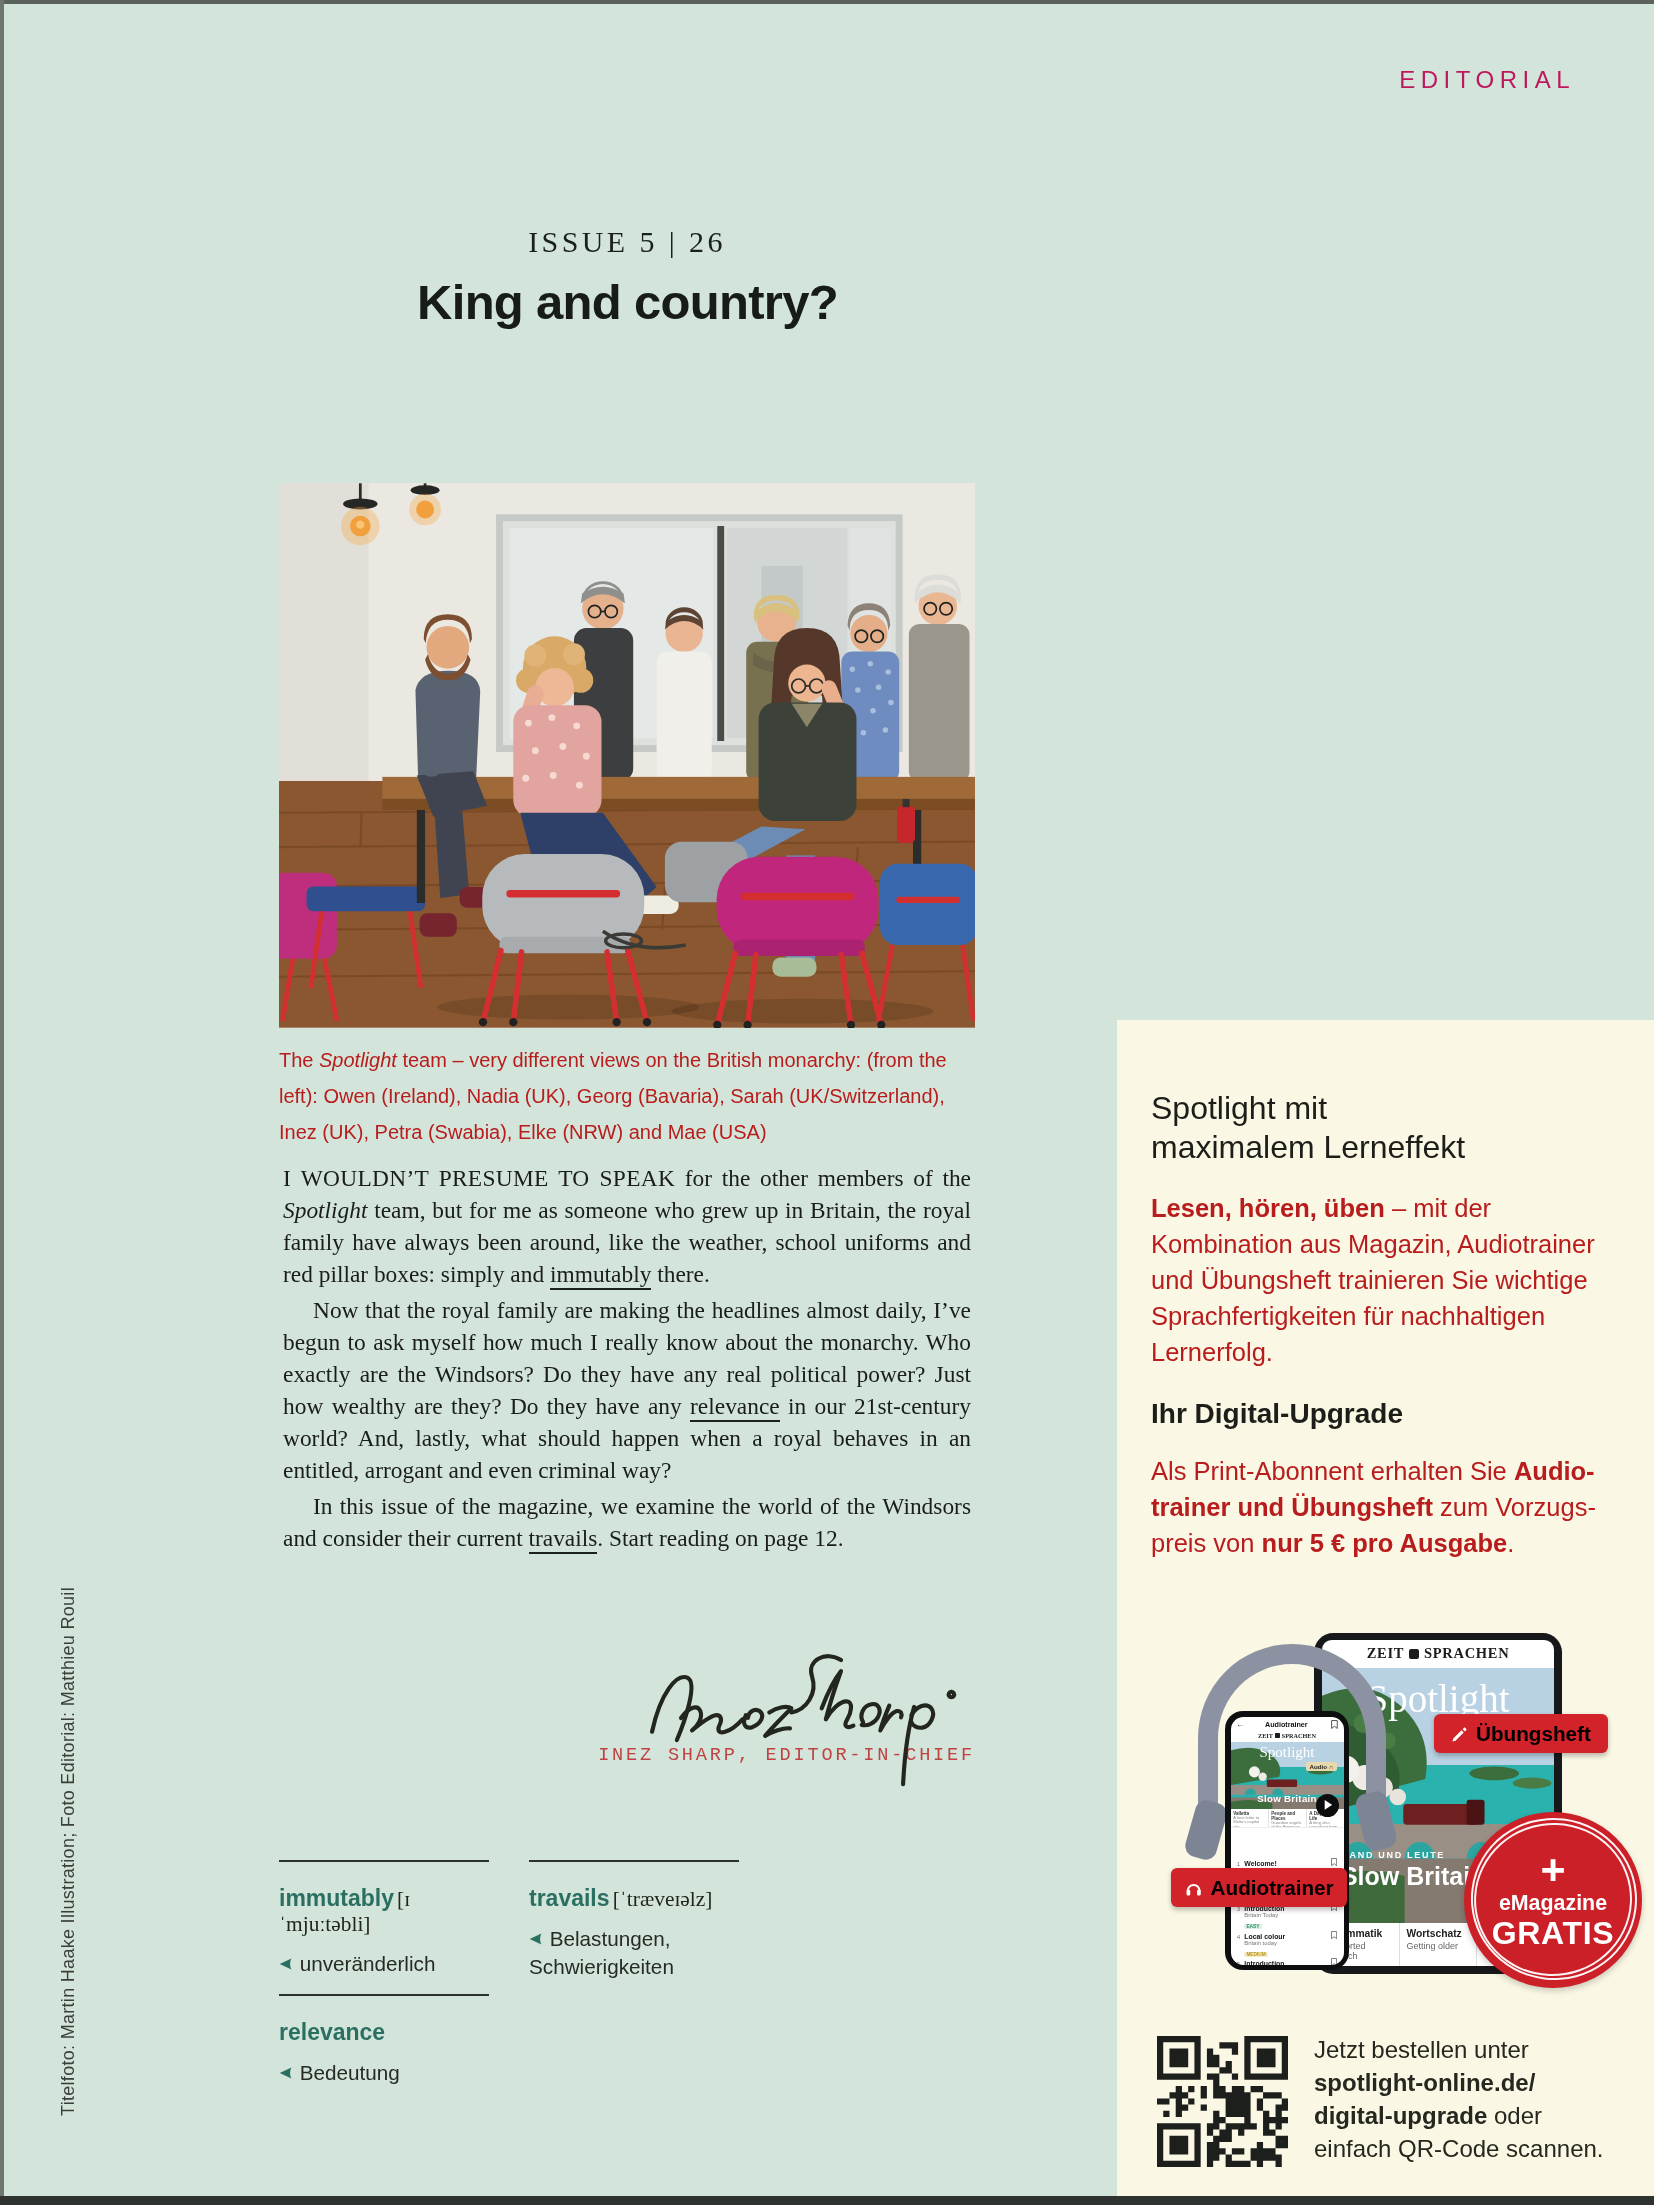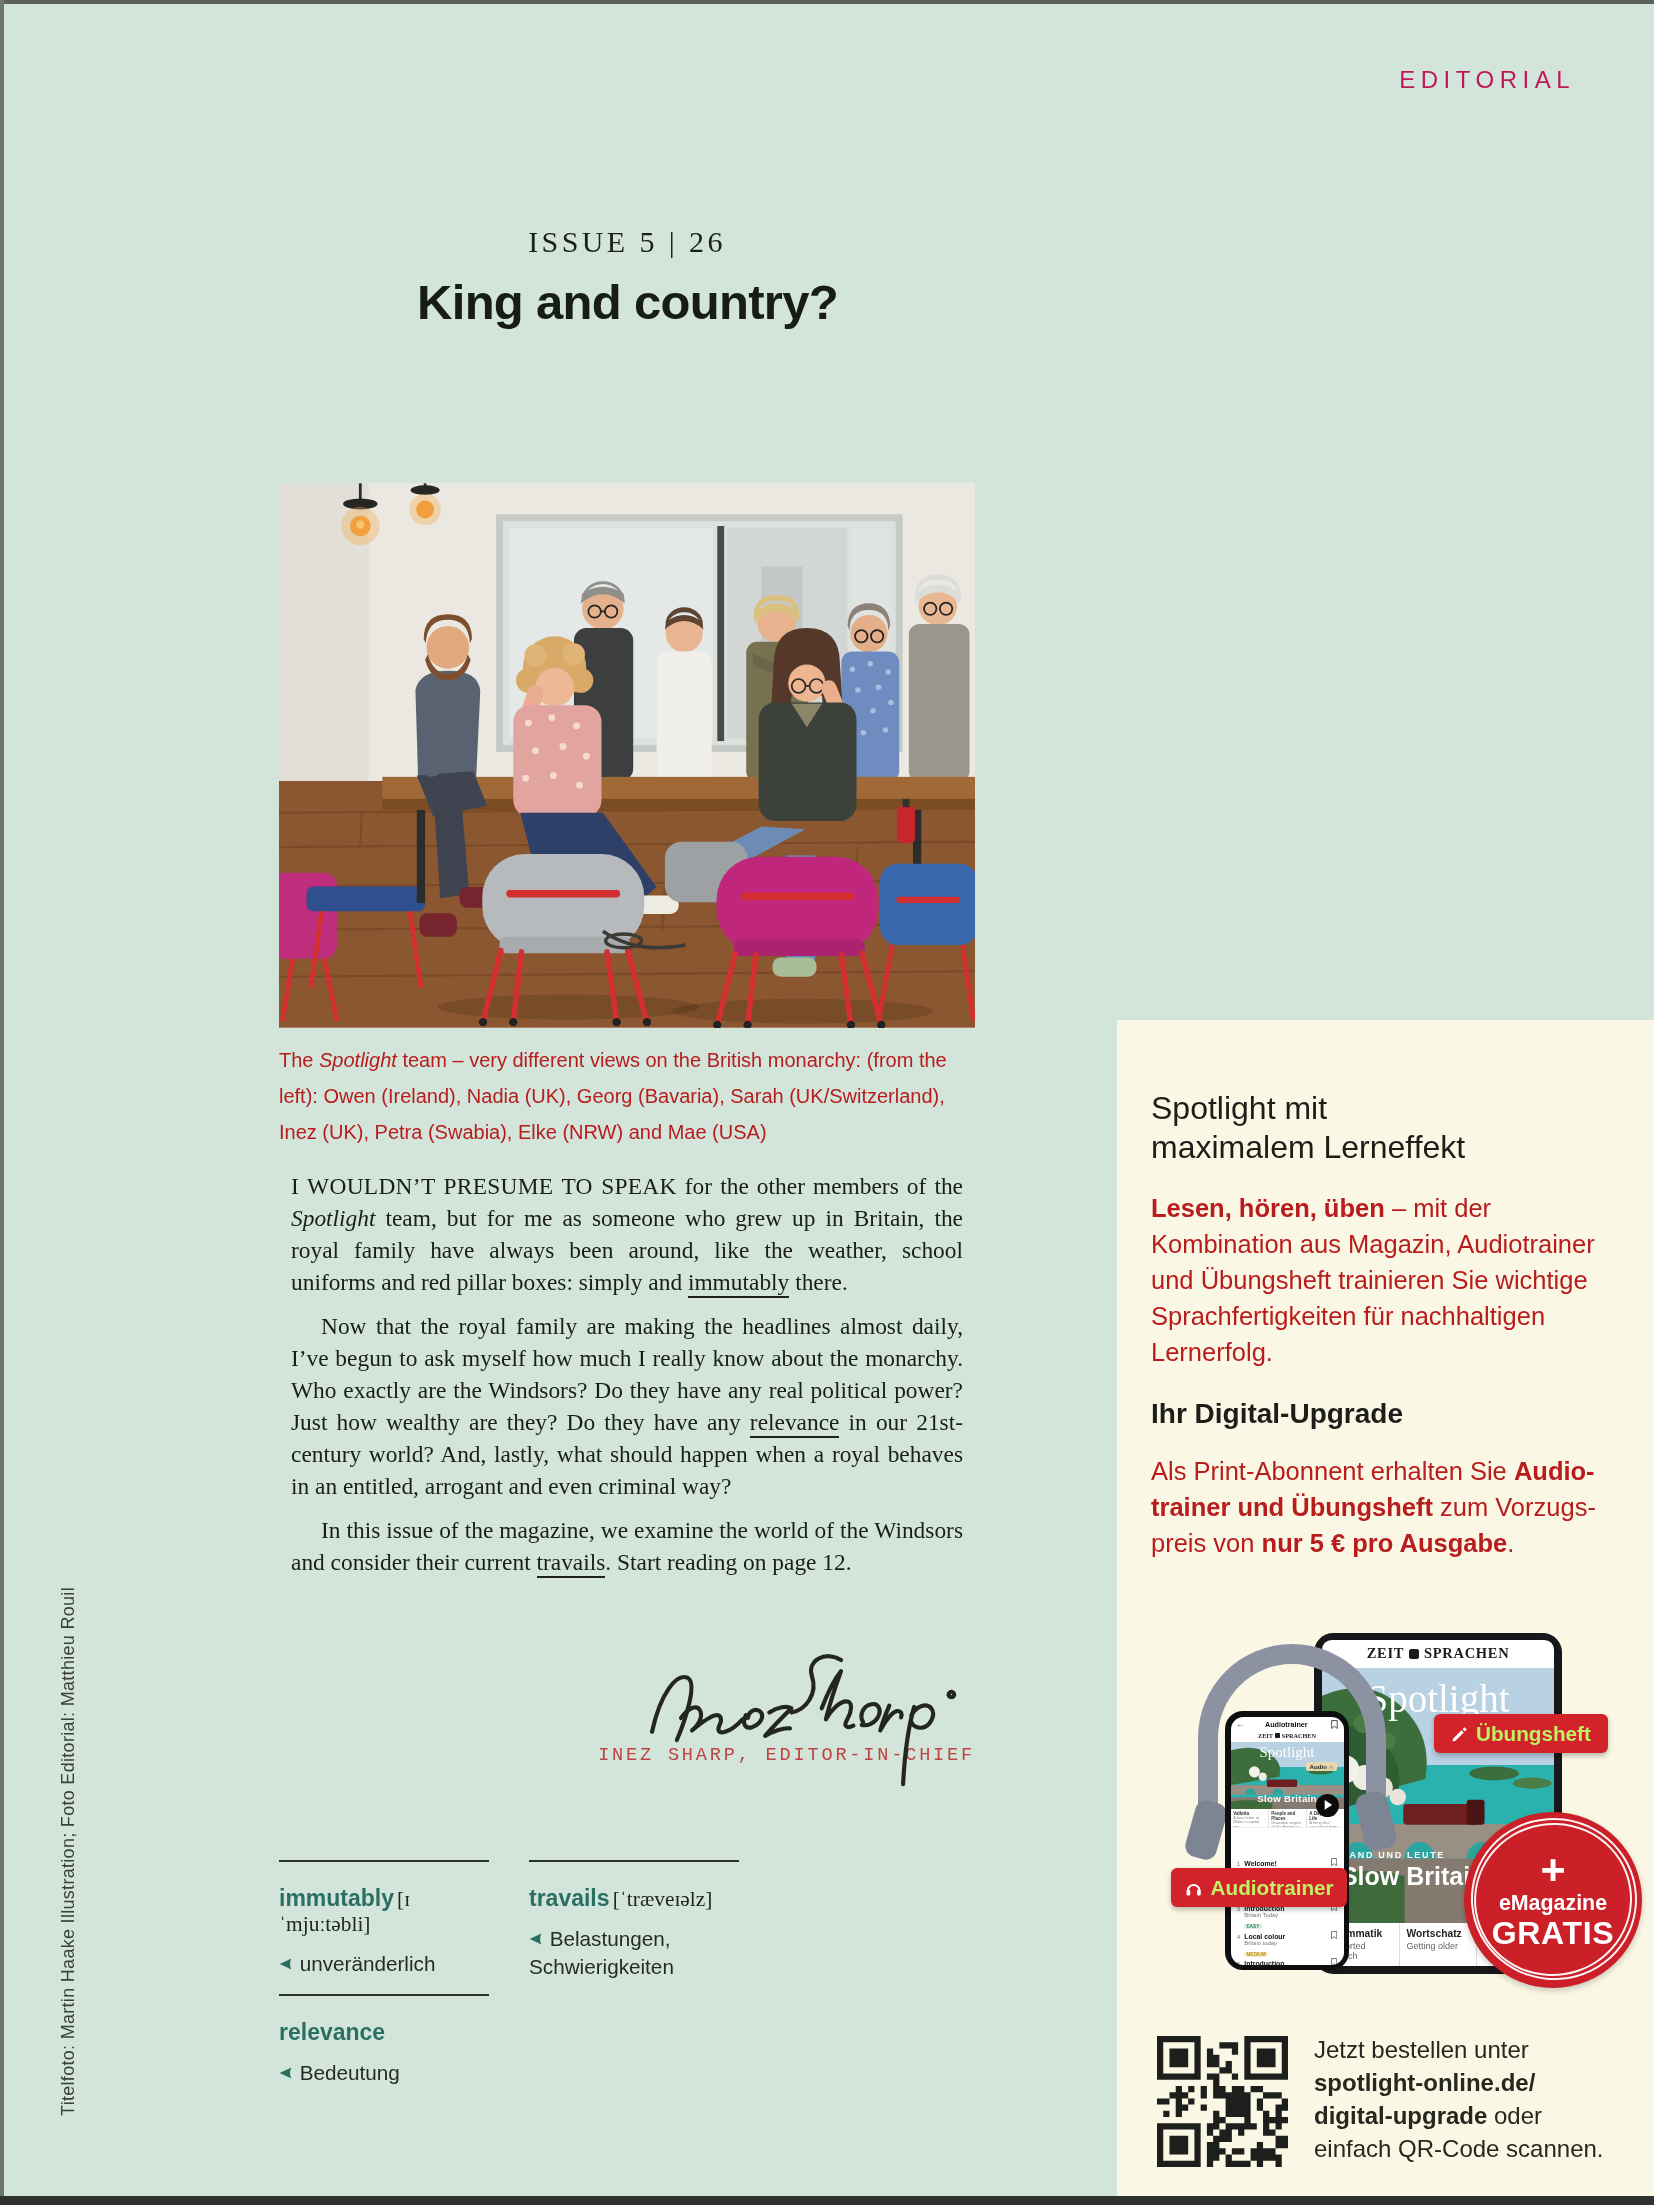--- a/index.html
+++ b/index.html
@@ -19,21 +19,21 @@
 
   .photo{position:absolute;left:279px;top:483px;width:696px;height:545px;background:#e9e6e0;overflow:hidden;}
   .photo svg{display:block;width:100%;height:100%;}
 
   .caption{position:absolute;left:279px;top:1042px;width:696px;
            font-size:20px;line-height:36px;color:#b91c1c;}
   .caption .it{font-style:italic;}
 
   .body{position:absolute;left:279px;top:1158px;width:696px;text-align:justify;
         font-family:"Liberation Serif",serif;font-size:23.4px;line-height:32px;color:#1a1d1a;}
-  .body p{margin:12px;}
+  .body p{margin:4px;}
   .body p.ind{text-indent:30px;}
   .lead{letter-spacing:0.3px;}
   .it{font-style:italic;}
   .u{border-bottom:2.1px solid #1d211d;padding-bottom:0.7px;}
 
   .sig{position:absolute;left:641px;top:1649px;width:338px;height:148px;z-index:5;}
   .editor{position:absolute;left:279px;top:1745px;width:696px;text-align:right;
           font-family:"Liberation Mono",monospace;font-size:18.6px;letter-spacing:2.8px;color:#bf4343;}
 
   .vocab{position:absolute;left:279px;top:1860px;width:696px;}
@@ -116,21 +116,21 @@
   .ph-row .n{font-size:6.2px;color:#777;width:7.6px;}
   .ph-row .t{font-size:6.9px;font-weight:700;color:#111;flex:1;}
   .ph-row .s{font-size:5.9px;color:#777;margin-left:7.6px;}
   .tag{display:inline-block;margin-left:7.6px;margin-top:0.7px;font-size:4.8px;font-weight:700;
        padding:0 2.1px;border-radius:1.4px;}
   .tag.easy{color:#2e8f63;background:#ddefe5;}
   .tag.med{color:#b8951f;background:#f7edc8;}
   .bmk{margin-left:2.8px;}
 
   .badge{position:absolute;display:flex;align-items:center;justify-content:center;gap:6.9px;
-         background:#d2222a;border-radius:6.2px;color:#bef264;font-weight:700;z-index:6;
+         background:#d2222a;border-radius:6.2px;color:#000000;font-weight:700;z-index:6;
          box-shadow:0 2.1px 5.5px rgba(0,0,0,.25);}
   .badge.ueb{left:317px;top:87px;width:174px;height:39px;font-size:20.7px;}
   .badge.aud{left:54px;top:241px;width:176px;height:39px;font-size:20.7px;}
 
   .stamp{position:absolute;left:347px;top:185px;width:178px;height:176px;border-radius:50%;
          background:#cb2027;z-index:6;display:flex;flex-direction:column;align-items:center;
          justify-content:center;color:#fff;box-shadow:0 2.8px 6.9px rgba(0,0,0,.2);}
   .stamp:before,.stamp:after{content:"";position:absolute;border:2.1px solid rgba(255,255,255,.95);
          border-radius:50%;}
   .stamp:before{inset:6.2px 4.8px 8.3px 6.9px;transform:rotate(7deg);}

